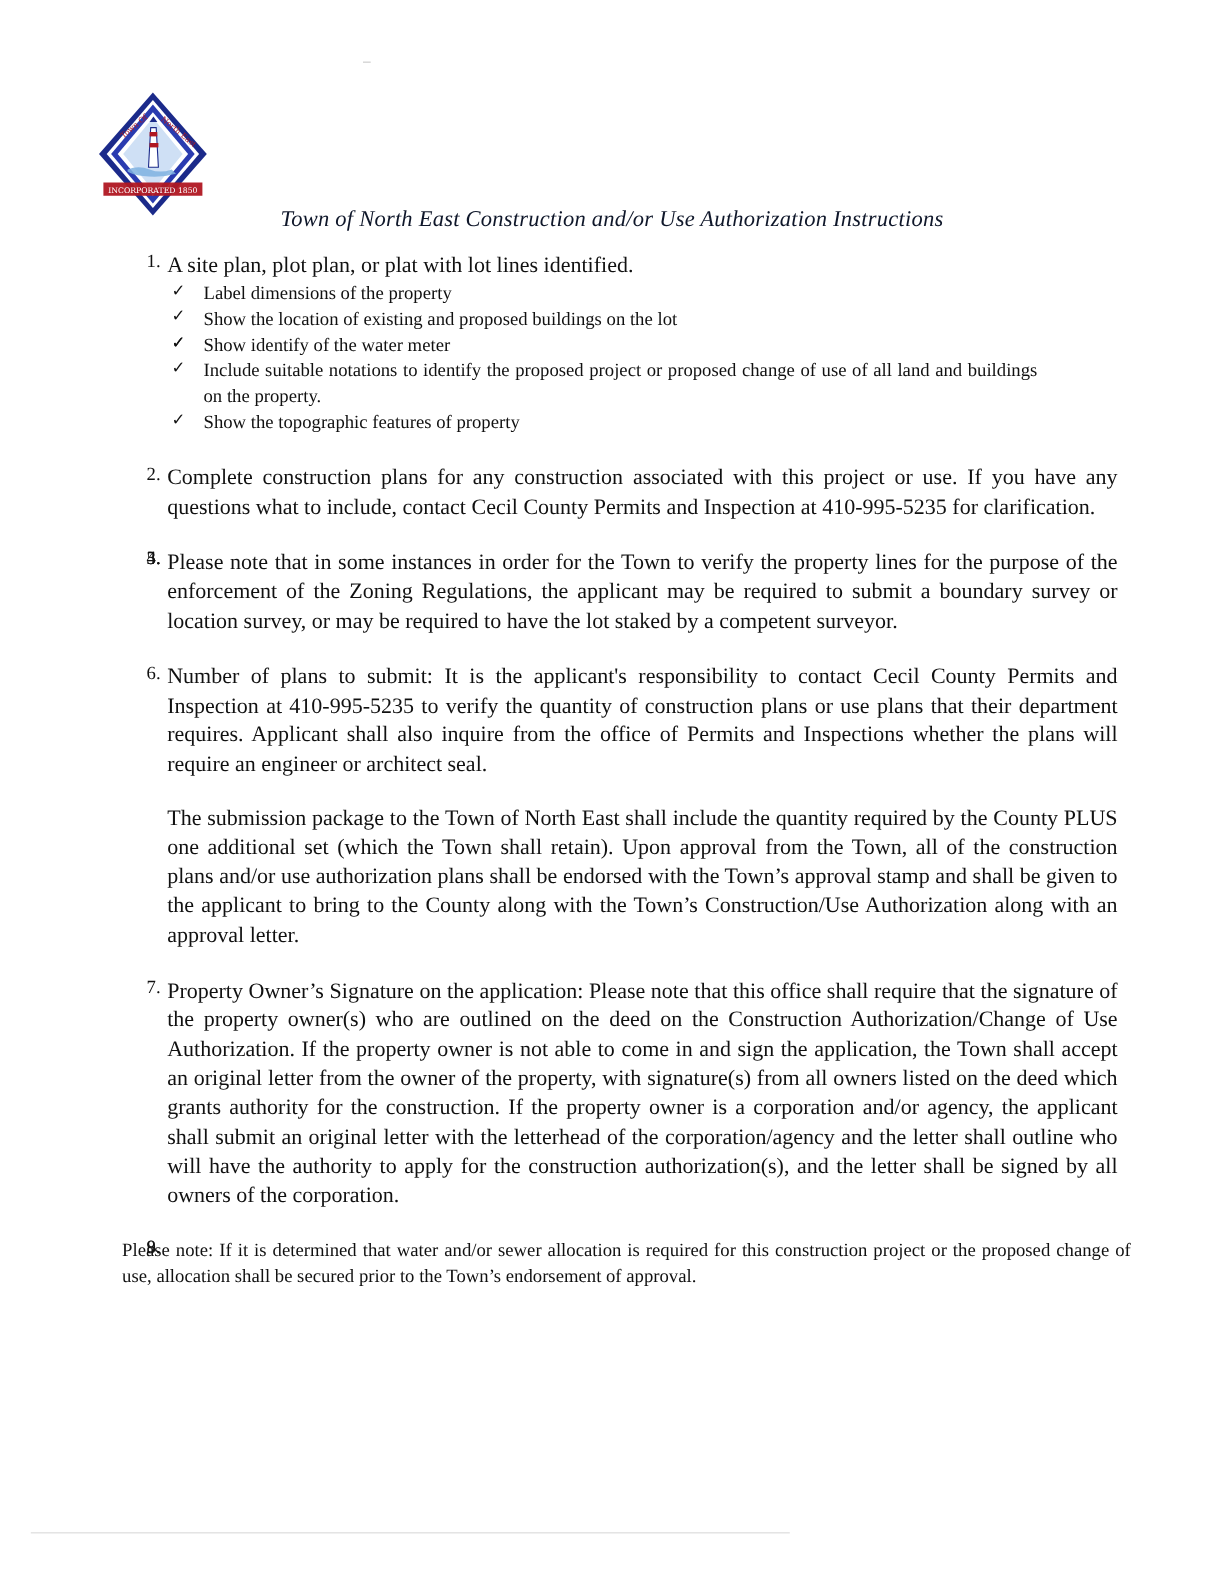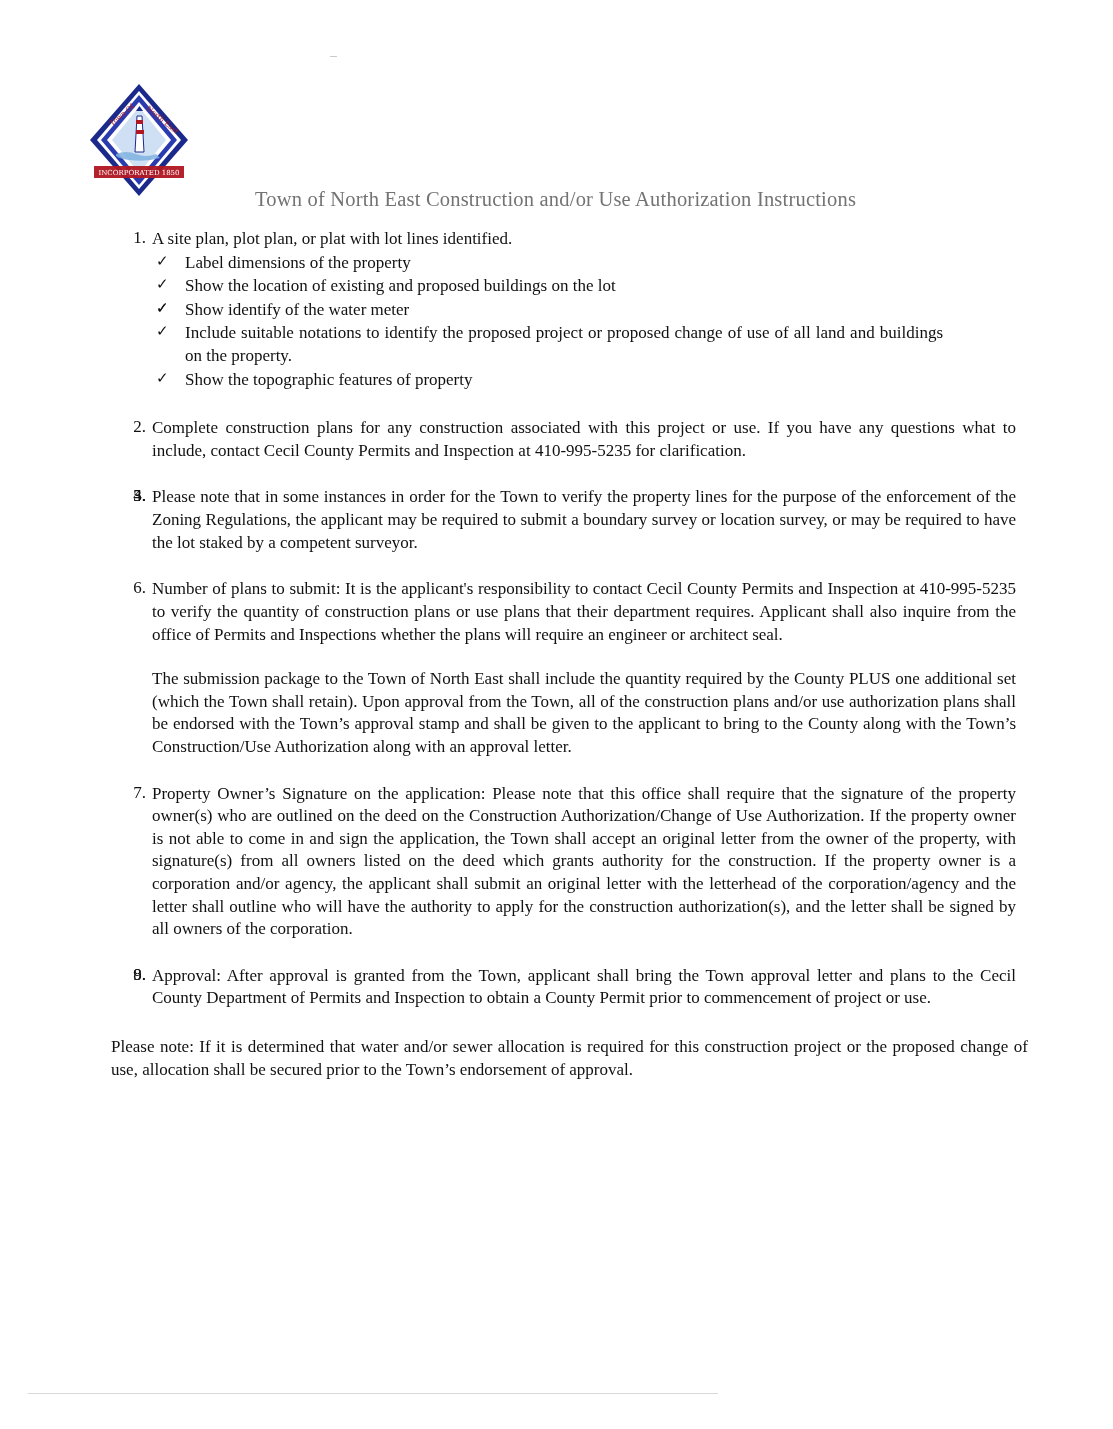--- a/index.html
+++ b/index.html
@@ -37,22 +37,23 @@
   }
   .logo svg { display: block; }
 
   .doc-title {
     position: absolute;
     left: 255px;
     top: 188px;
     width: 760px;
     font-size: 20.5px;
     letter-spacing: 0.2px;
-    color: #737373;
+    color: #0f172a;
     white-space: nowrap;
+    font-style: italic;
   }
 
   
   .content {
     position: absolute;
     left: 0;
     top: 228px;
     width: 1113px;
   }
 
@@ -69,21 +70,21 @@
   }
   li.item .num {
     position: absolute;
     left: 120px;
     top: 0;
     width: 26px;
     text-align: right;
     font-size: 17px;
   }
   .para {
-    font-size: 17px;
+    font-size: 20px;
     line-height: 1.33;
     text-align: justify;
     margin: 0 12px 0 0;
   }
   .para + .para {
     margin-top: 17px;
   }
   .u { }
 
   ul.checks {
@@ -214,21 +215,20 @@
         <span class="num">7.</span>
         <div class="para"><span class="u">Property Owner’s Signature on the application</span><span>: Please note that this office shall require that the signature of the property owner(s) who are outlined on the deed on the Construction Authorization/Change of Use Authorization.    If the property owner is not able to come in and sign the application, the Town shall accept an original letter from the owner of the property, with signature(s) from all owners listed on the deed which grants authority for the construction.     If the property owner is a corporation and/or agency, the applicant shall submit an original letter with the letterhead of the corporation/agency and the letter shall outline who will have the authority to apply for the construction  authorization(s), and the letter shall be signed by all owners of the corporation.</span></div>
       </li>
 
       <li class="item" style="margin-top:24px">
         <span class="num">8.</span>
       </li>
 
       <li class="item" style="margin-top:24px">
         <span class="num">9.</span>
-        <div class="para">Approval:  After approval is granted from the Town, applicant shall bring the Town approval letter and plans to the Cecil County Department of Permits and Inspection to obtain a County Permit prior to commencement of project or use.</div>
       </li>
 
     </ol>
 
     <div class="footnote">Please note:  If it is determined that water and/or sewer allocation is required for this construction project or the proposed change of use, allocation shall be secured prior to the Town’s endorsement of approval.</div>
   </div>
 
   <div class="bottom-rule"></div>
 </div>
 

